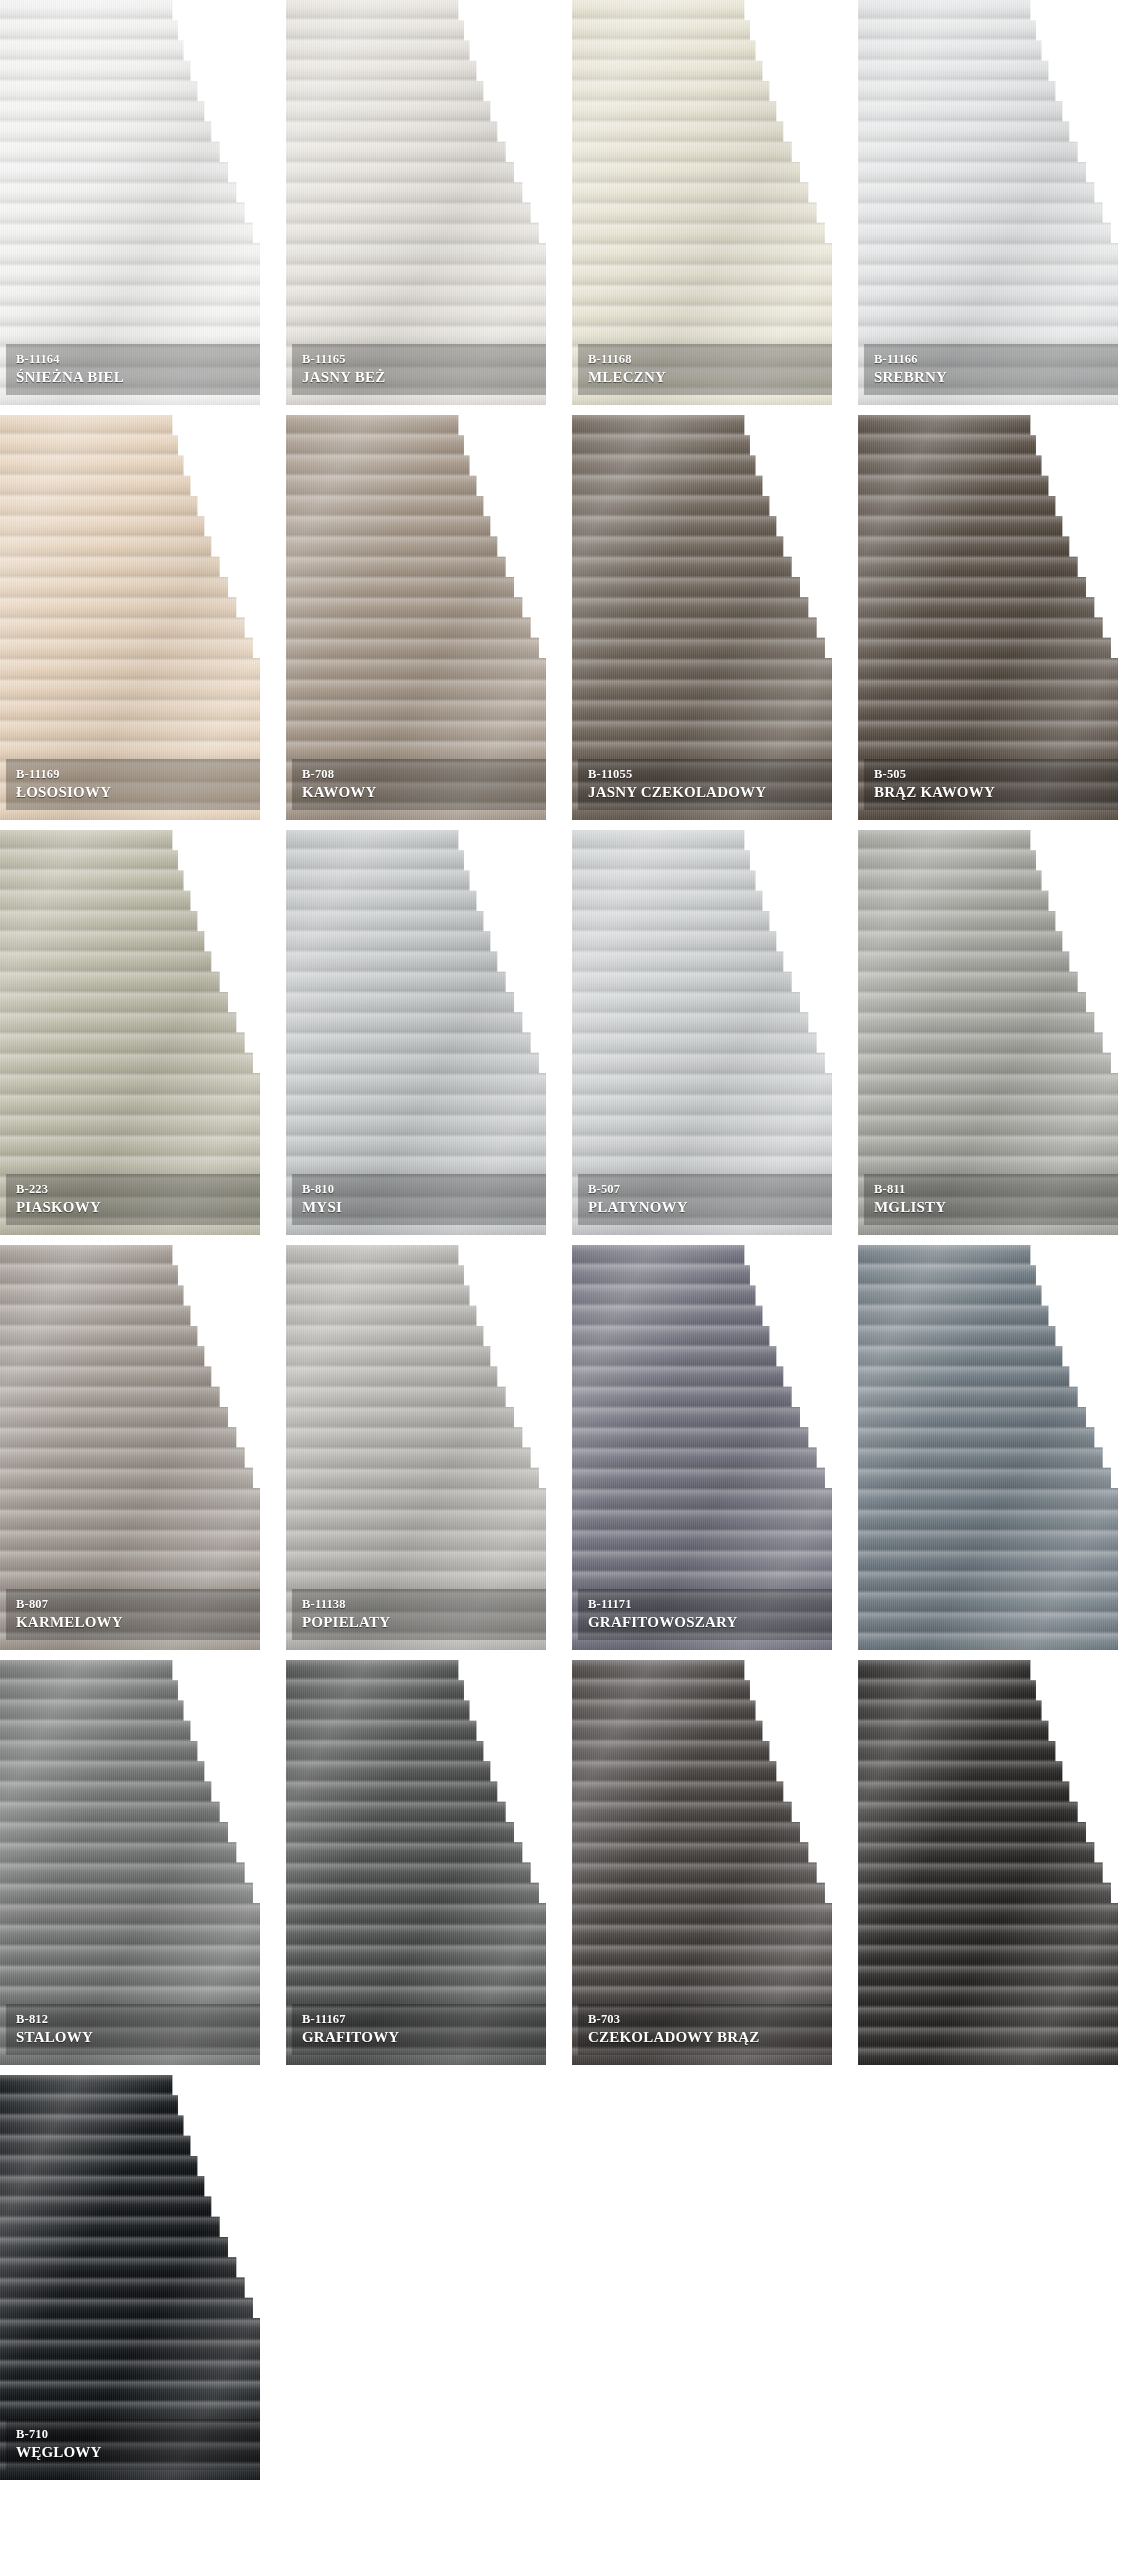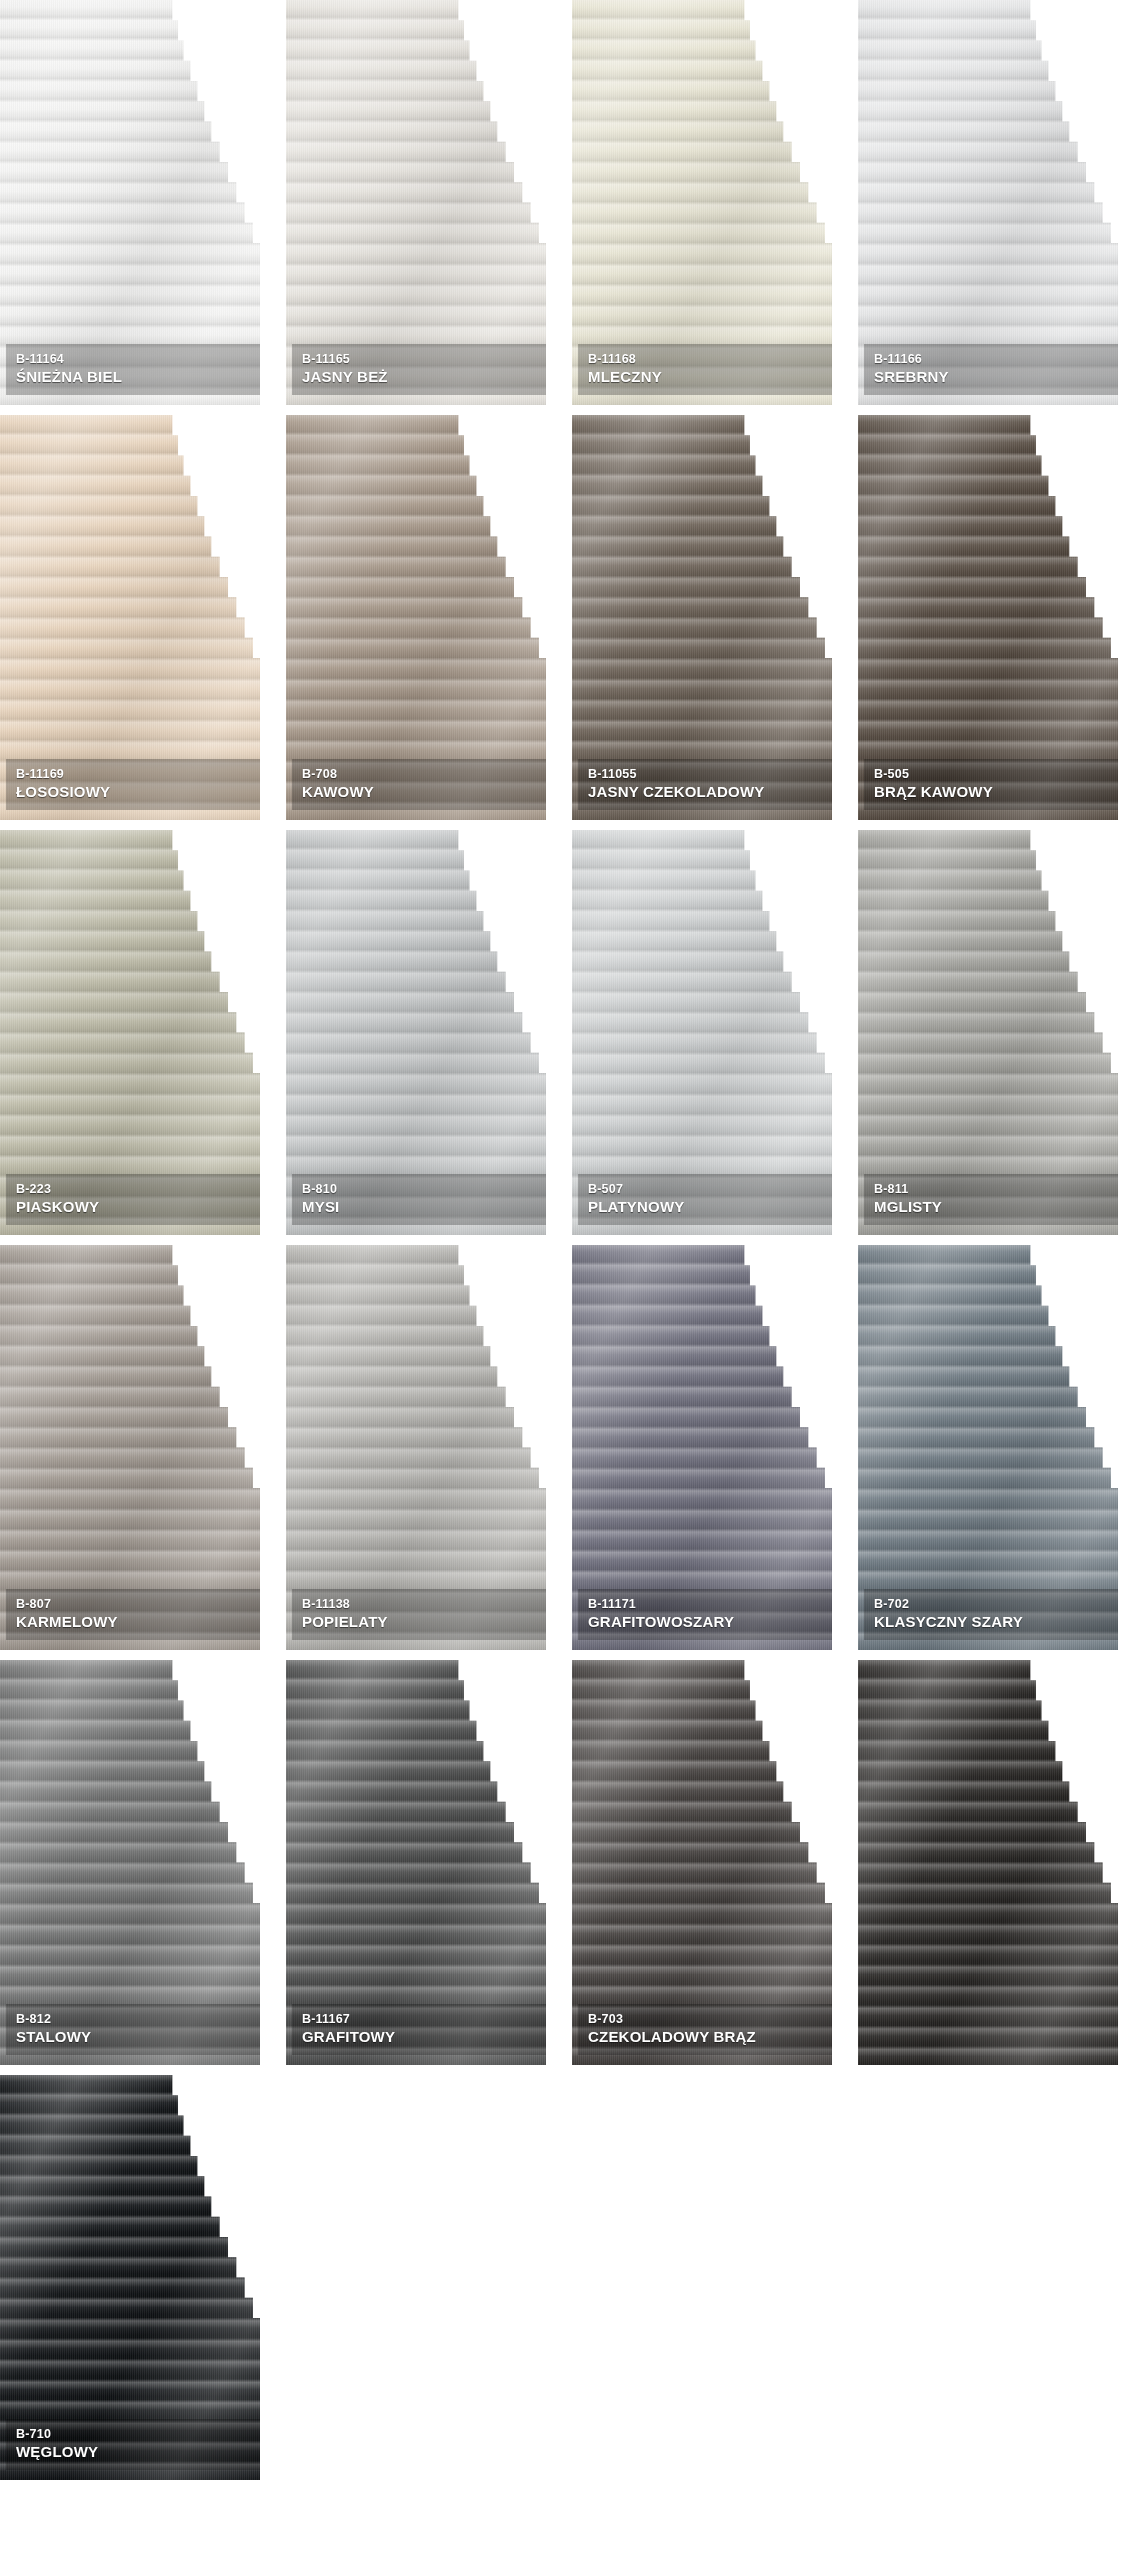--- a/index.html
+++ b/index.html
@@ -22,20 +22,21 @@
     grid-auto-rows: 415px;
     width: 1144px;
     gap: 0;
   }
   .swatch-cell {
     position: relative;
     width: 260px;
     height: 415px;
     overflow: hidden;
     padding: 0 8px 10px 0;
+    font-family: Liberation Serif, serif;
   }
   .swatch-inner {
     position: absolute;
     left: 0; top: 0;
     width: 278px;
     height: 405px;
     overflow: hidden;
   }
   
   .blind {
@@ -352,24 +353,20 @@
         </div>
       </div>
       <div class="swatch-cell">
         <div class="swatch-inner">
           <div class="blind">
             <div class="blind-base" style="background: rgb(107, 119, 128);"></div>
             <div class="blind-pleats"></div>
             <div class="blind-weave"></div>
             <div class="blind-sheen"></div>
           </div>
-          <div class="label">
-            <span class="code">B-702</span>
-            <span class="name">KLASYCZNY SZARY</span>
-          </div>
         </div>
       </div>
       <div class="swatch-cell">
         <div class="swatch-inner">
           <div class="blind">
             <div class="blind-base" style="background: rgb(111, 112, 112);"></div>
             <div class="blind-pleats"></div>
             <div class="blind-weave"></div>
             <div class="blind-sheen"></div>
           </div>

